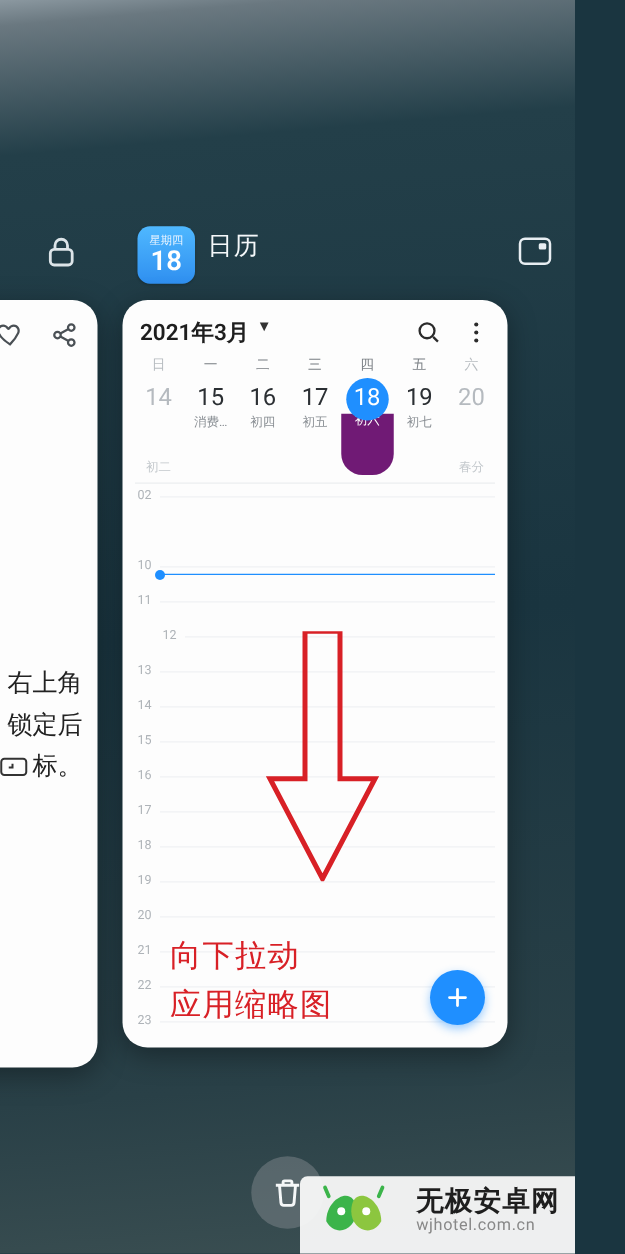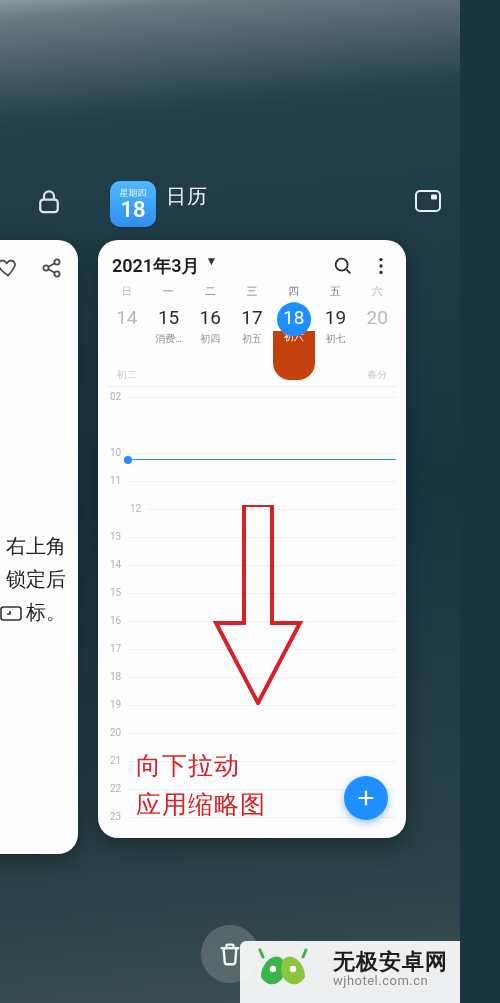--- a/index.html
+++ b/index.html
@@ -208,21 +208,21 @@
 
   .sub-row span {
     text-align: center;
     font-size: 10px;
     color: #8a8f94;
     line-height: 1.1;
   }
   .sub-row span.wkend { color: #c3c8cc; margin-top: 36px; }
   .sub-row span.today {
     color: #fff;
-    background: #c2410c;
+    background: #701a75;
     border-radius: 0 0 17px 17px;
     margin-top: -2px;
     padding-bottom: 2px;
   }
 
   .divider {
     height: 1px;
     background: #eceef0;
     margin: 6px 10px 0 10px;
   }

